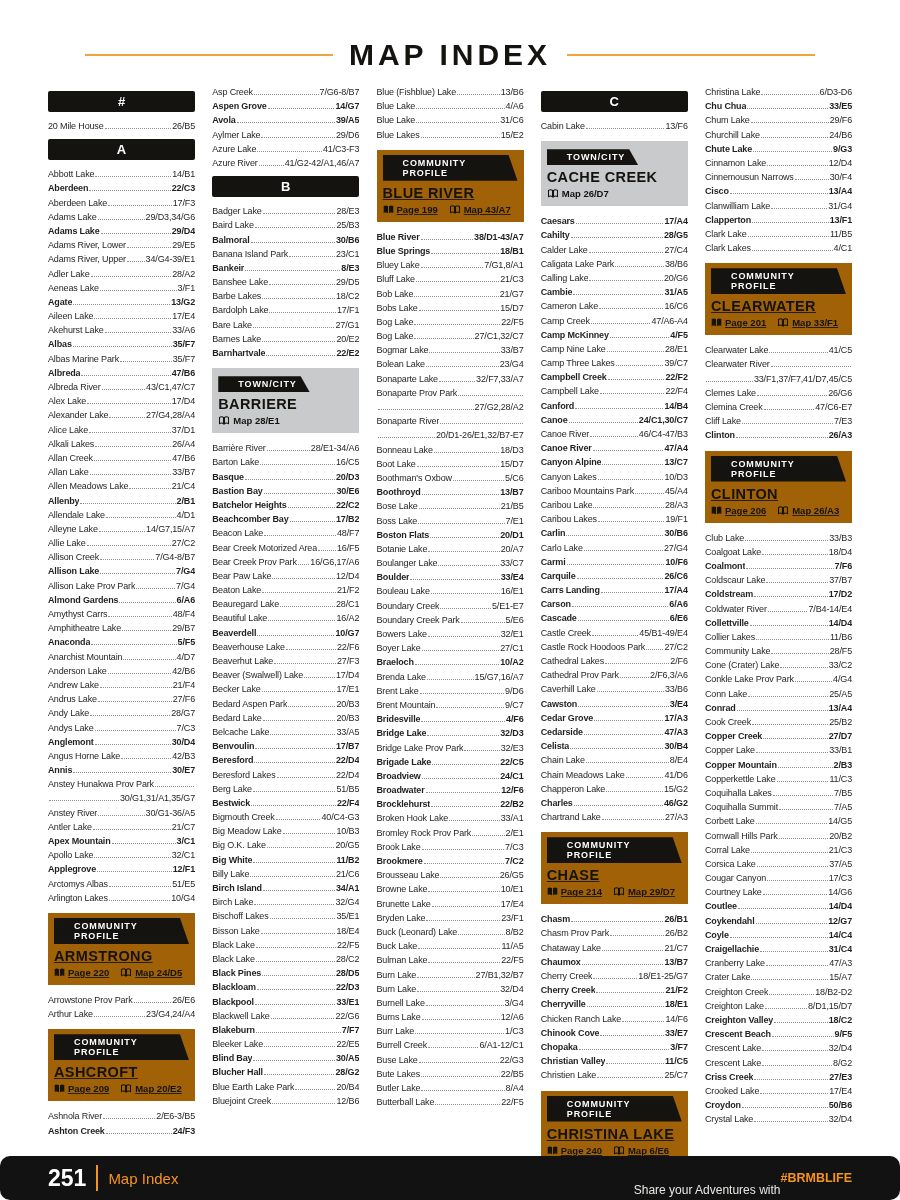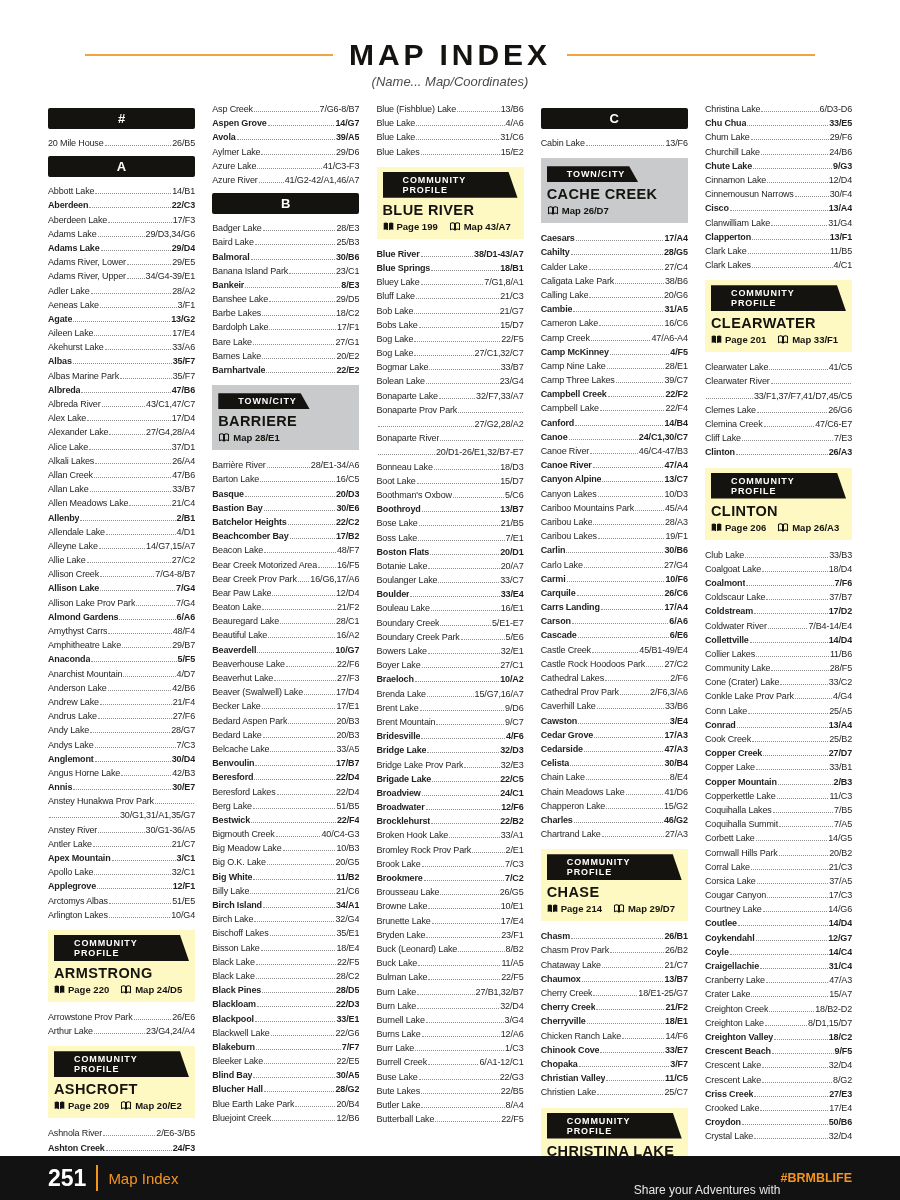--- a/index.html
+++ b/index.html
@@ -25,55 +25,54 @@
   .nm{white-space:nowrap;flex:0 1 auto;overflow:hidden;}
   .lead{flex:1 1 auto;min-width:3px;border-bottom:1.6px dotted #909090;height:9px;margin:0 1px;}
   .ref{white-space:nowrap;flex:0 0 auto;}
   .entry.bold .nm,.entry.bold .ref{font-weight:bold;}
   .section-bar{
     background:#151310;color:#fff;text-align:center;font-weight:bold;
     font-size:13px;height:21px;line-height:21px;border-radius:2px;margin:6px 0 7px 0;
   }
   
   .card{margin:8px 0;padding:5px 6px 7px 6px;}
-  .card.profile{background:#fef9c3;}
+  .card.profile{background:#a16207;text-decoration:underline;}
   .card.town{background:#c8cacb;}
   .banner{
     display:inline-block;background:#151310;color:#ffffff;
     font-size:9px;font-weight:bold;letter-spacing:0.9px;
     padding:3px 13px 3px 20px;
     clip-path:polygon(0 0,calc(100% - 9px) 0,100% 100%,0 100%);
   }
   .cname{font-size:14.5px;font-weight:bold;letter-spacing:0.4px;color:#151310;margin-top:4px;white-space:nowrap;}
   .meta{display:flex;align-items:center;gap:3px;font-size:9.5px;font-weight:bold;color:#151310;margin-top:3px;white-space:nowrap;}
   .meta svg{flex:0 0 auto;}
   .meta .mgap{width:5px;}
   
   .footer{
     position:absolute;left:0;right:0;bottom:0;height:44px;background:#121212;
-    display:flex;align-items:center;padding:0 48px;box-sizing:border-box;
+    display:flex;align-items:center;padding:0 48px;box-sizing:border-box;border-radius:10px;
   }
   .pageno{color:#ffffff;font-size:23px;font-weight:bold;}
   .fdivider{width:2px;height:26px;background:#f7941d;margin:0 10px;}
   .flabel{color:#f7941d;font-size:15px;}
   .fspacer{flex:1;}
   .share{color:#e9e7e4;font-size:12px;margin-top:24px;}
   .hashtag{color:#f7941d;font-weight:bold;font-size:12.5px;}
 </style>
 </head>
 <body>
 
 <div class="page">
   <header class="header">
     <div class="title-row">
       <span class="rule"></span>
       <h1 class="page-title">MAP INDEX</h1>
       <span class="rule"></span>
     </div>
-    <div class="subtitle">(Name... Map/Coordinates)</div>
   </header>
 
   <main class="columns" id="columns">
       <div class="col">
         <div class="section-bar">#</div>
         <div class="entry">
           <div class="erow">
             <span class="nm">20 Mile House</span>
             <span class="lead"></span>
             <span class="ref">26/B5</span>

